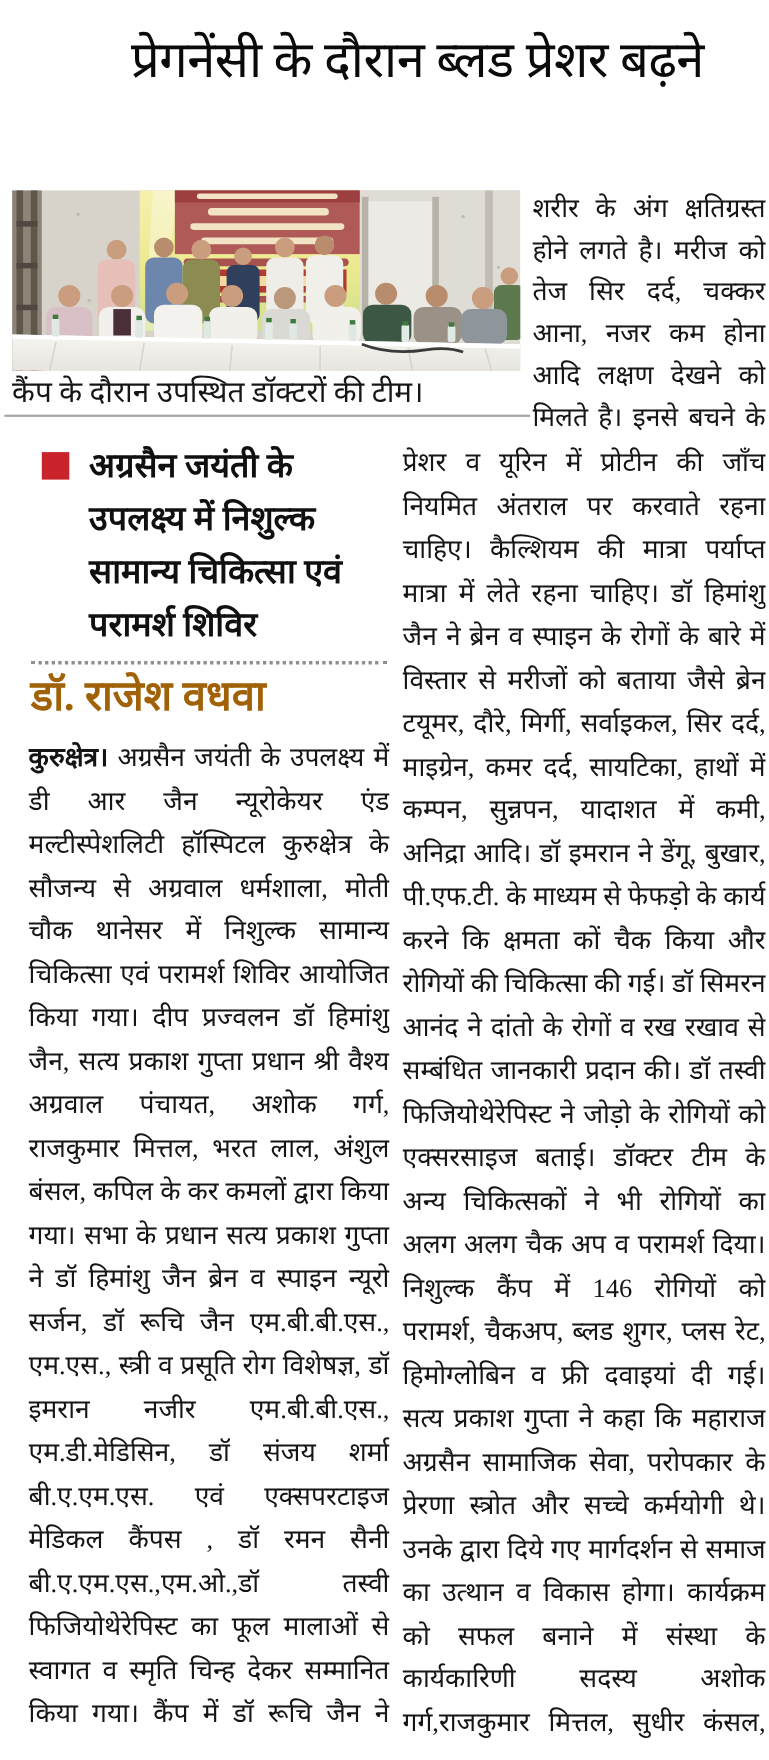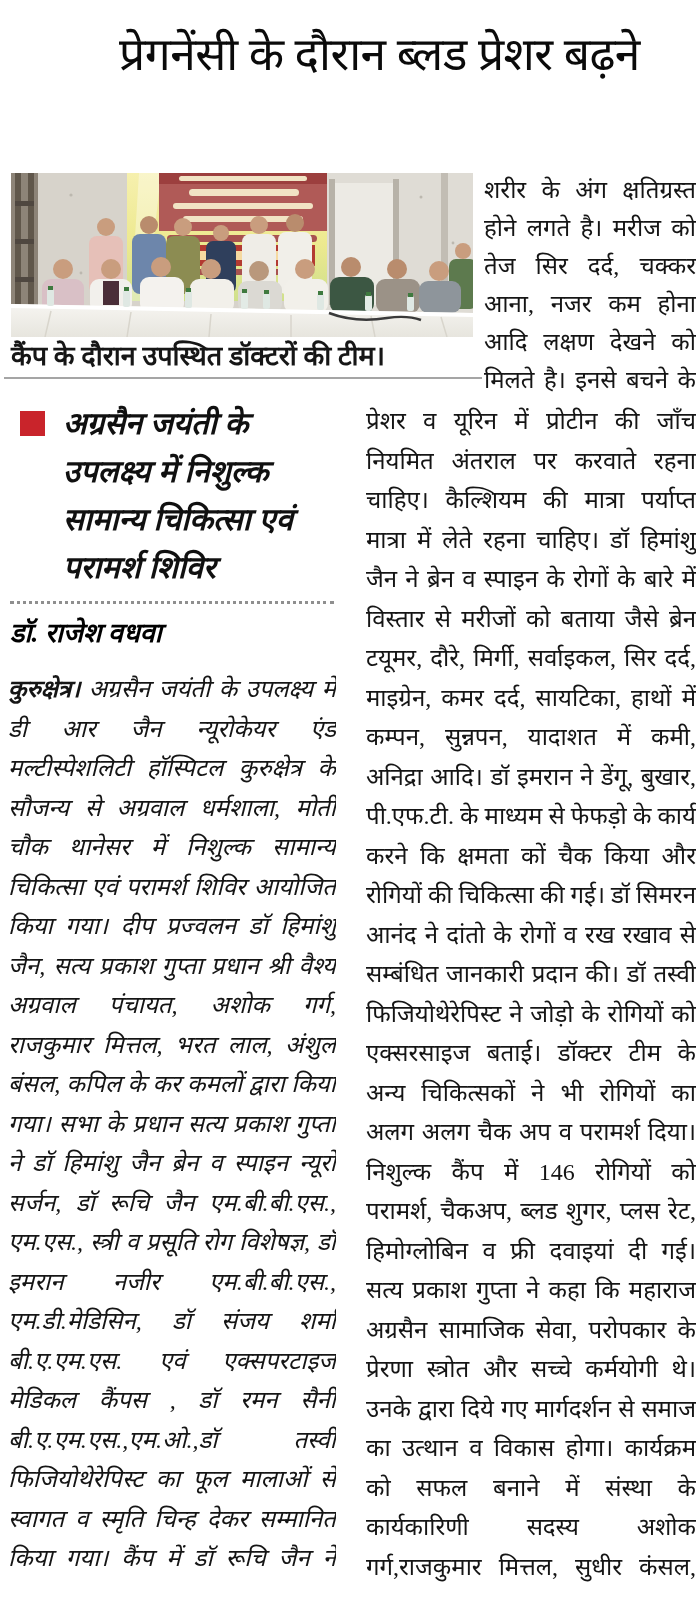--- a/index.html
+++ b/index.html
@@ -13,42 +13,42 @@
   }
   .headline{
     position:absolute;top:18px;left:0;width:699px;
     text-align:center;font-weight:400;color:#0a0a0a;
     font-size:46px;line-height:73px;letter-spacing:-0.5px;padding-left:30px;
   }
   .photo-frame{position:absolute;left:11px;top:173px;width:462px;height:164px;}
   .photo-frame svg{display:block;}
   .caption{
     position:absolute;left:11px;top:339px;width:470px;
-    font-size:27px;font-weight:700;color:#161616;line-height:34px;white-space:nowrap;
+    font-size:27px;font-weight:400;color:#161616;line-height:34px;white-space:nowrap;
   }
   .caption-rule{
     position:absolute;left:4px;top:377px;width:478px;height:0;
     border-top:2px solid var(--rule_grey,#a5a5a5);
   }
-  .left-col{position:absolute;left:8px;top:400px;width:328px;font-style:italic;}
+  .left-col{position:absolute;left:26px;top:400px;width:328px;}
   .subhead-row{display:flex;align-items:flex-start;}
   .bullet{
     width:25px;height:25px;flex:0 0 auto;margin:11px 18px 0 12px;
     background:var(--accent_red,#c9242b);
   }
   .subhead{
     font-size:31px;line-height:48px;font-weight:700;color:#101010;
     width:273px;
   }
   .dotted-rule{
     margin:9px 2px 0 2px;height:0;
     border-top:3px dotted var(--dot_grey,#8f8f8f);
   }
   .byline{
-    margin:8px 0 0 2px;font-size:27px;font-weight:700;line-height:42px;color:#000000;
+    margin:8px 0 0 2px;font-size:38px;font-weight:700;line-height:42px;color:#a16207;
   }
   .body-left{
     margin-top:16px;font-size:24px;line-height:39.5px;text-align:justify;
     max-height:912px;overflow:hidden;color:#151515;
   }
   .lead{font-weight:700;}
   .right-narrow{
     position:absolute;left:484px;top:171px;width:212px;
     font-size:24px;line-height:38px;text-align:justify;
     max-height:232px;overflow:hidden;color:#151515;

